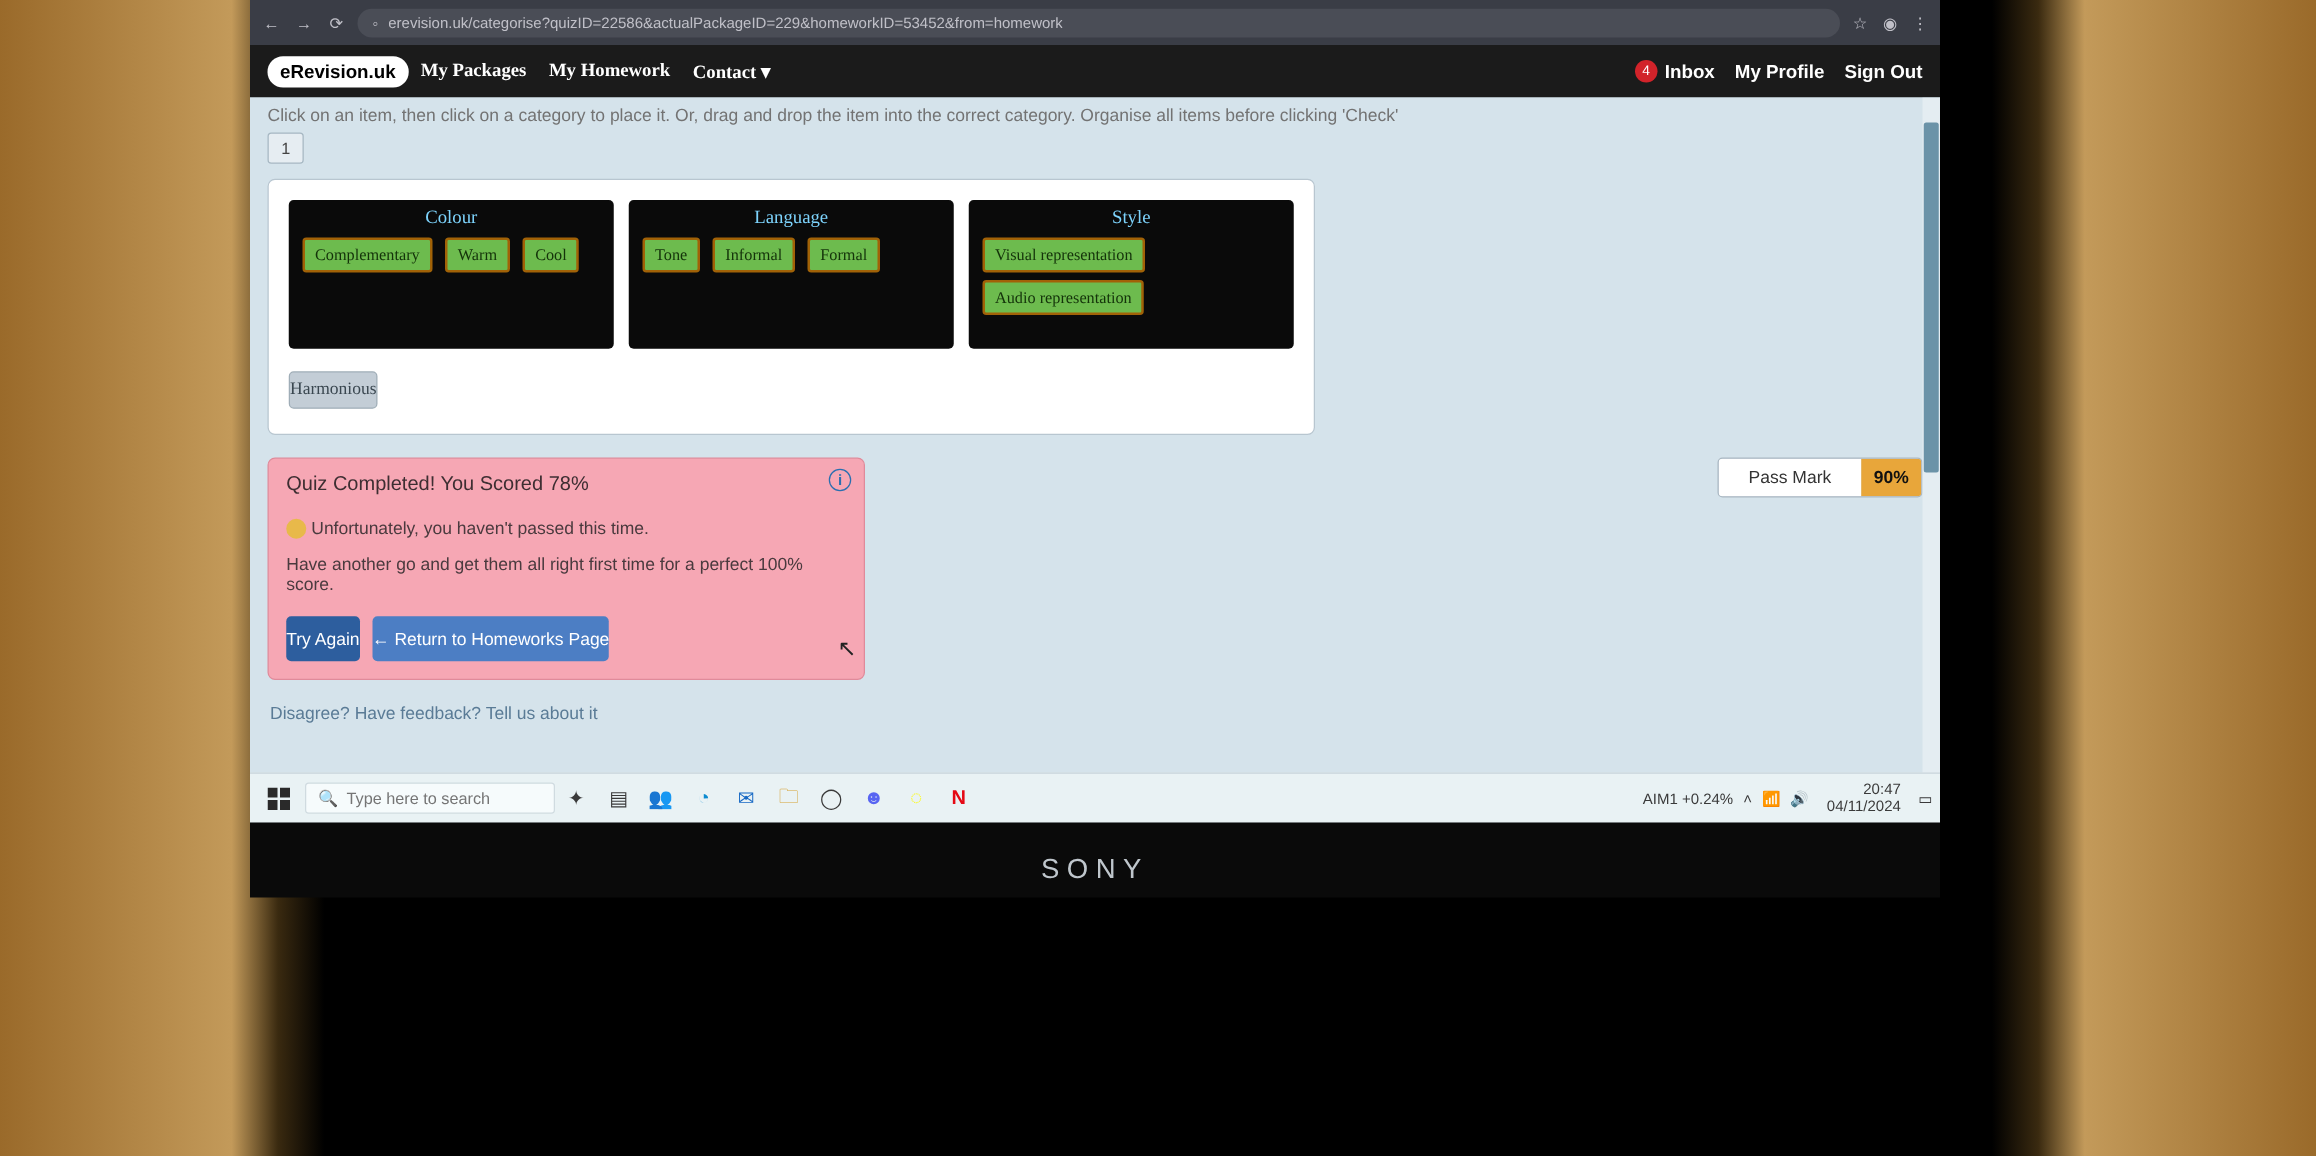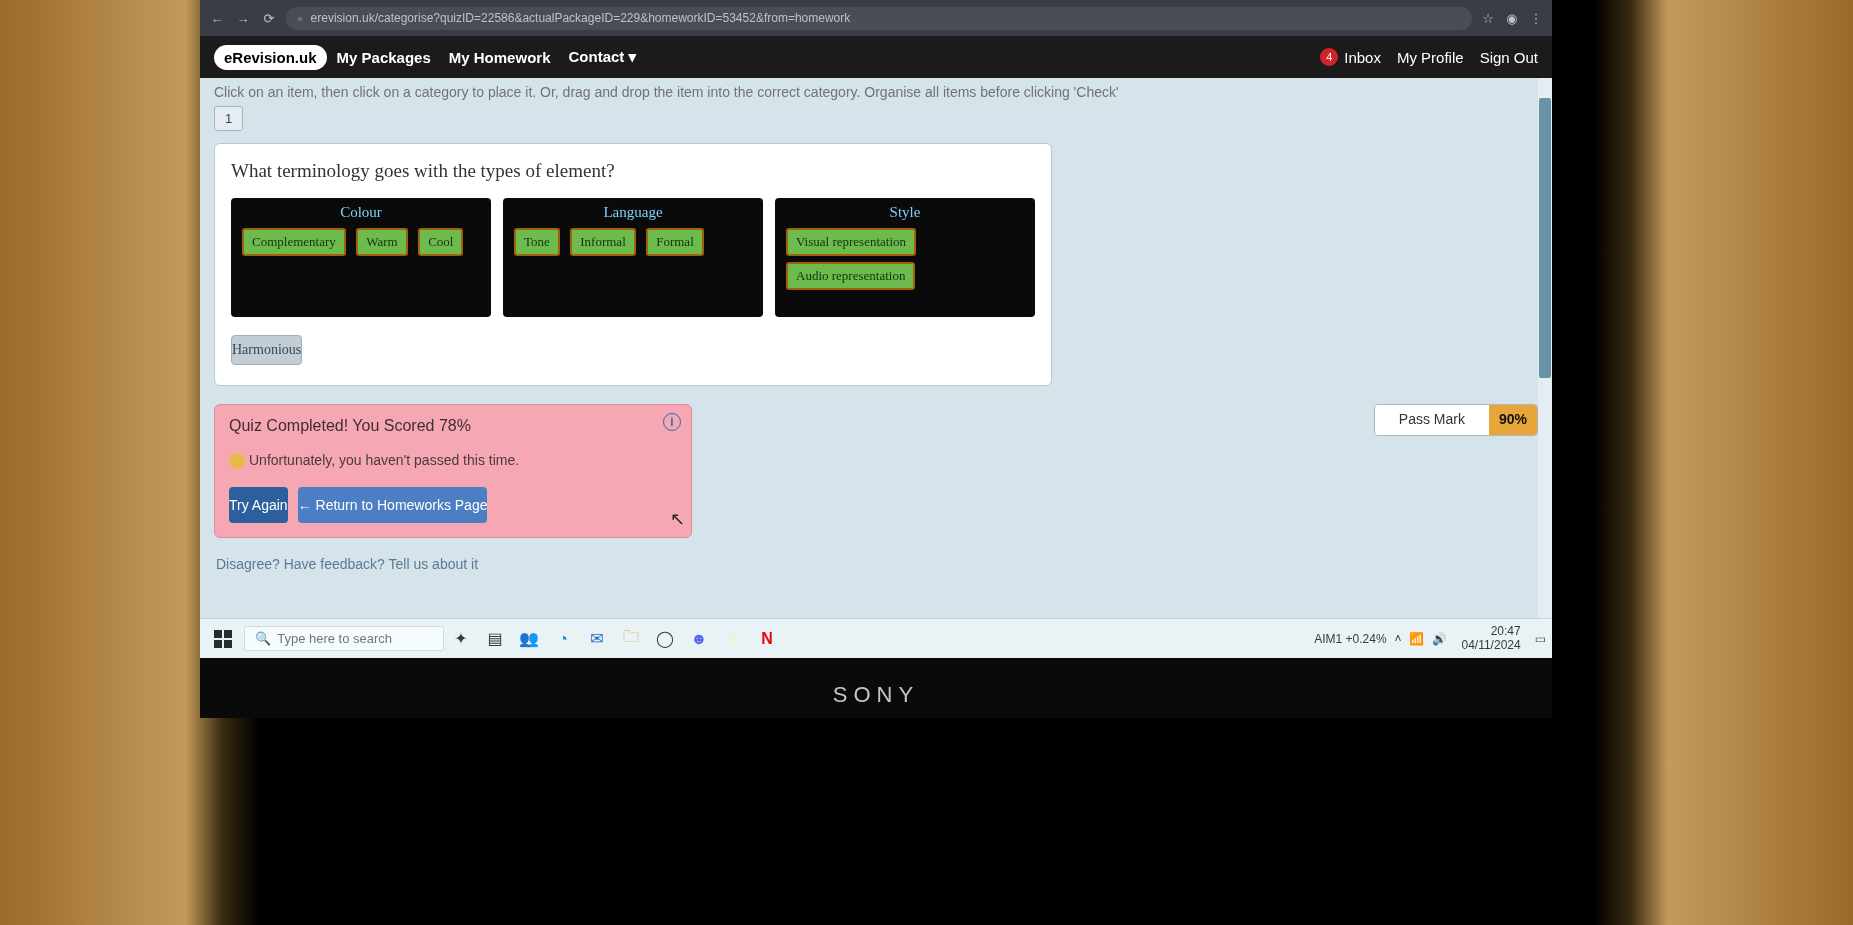--- a/index.html
+++ b/index.html
@@ -39,24 +39,24 @@
 .browser-top .url { color:#c0c0c8; font-size:12px; white-space:nowrap; overflow:hidden; }
 .browser-top .right-ico { width:16px; text-align:center; cursor:pointer; }
 
 .site-topbar {
   height:42px; background:#1b1b1b;
   display:flex; align-items:center; padding:0 14px;
   font-family:"Segoe UI", Arial, sans-serif;
   color:#fff; font-size:15px;
 }
 .brand-pill { background:#fff; color:#000; font-weight:bold; padding:4px 10px; border-radius:14px; margin-right:10px; }
-.site-topbar .nav-link { margin-right:18px; font-weight:bold; cursor:pointer; }
+.site-topbar .nav-link { margin-right:18px; font-weight:bold; cursor:pointer;font-family:Liberation Serif, serif; }
 .site-topbar .spacer { flex:1; }
 .inbox-badge { background:#d2232a; color:#fff; border-radius:50%; width:18px; height:18px; display:inline-flex; align-items:center; justify-content:center; font-size:11px; margin-right:4px; }
-.right-link { margin-left:16px; font-weight:normal; cursor:pointer;text-align:right; }
+.right-link { margin-left:16px; font-weight:bold; cursor:pointer;text-align:right; }
 
 .page {
   background:#d5e3eb;
   height:calc(100% - 36px - 42px);
   position:relative;
   overflow:hidden;
 }
 .scrollbar-track {
   position:absolute; right:0; top:0; width:14px; height:100%;
   background:#e4edf2;
@@ -181,21 +181,20 @@
 
   <div class="page">
     <div class="scrollbar-track">
       <div class="scrollbar-thumb"></div>
     </div>
 
     <div class="instructions">Click on an item, then click on a category to place it. Or, drag and drop the item into the correct category. Organise all items before clicking 'Check'</div>
     <span class="q-chip">1</span>
 
     <div class="quiz-card">
-      <div class="quiz-question">What terminology goes with the types of element?</div>
       <div class="cat-row">
         <div class="cat-box">
           <div class="cat-title">Colour</div>
           <span class="chip">Complementary</span>
           <span class="chip">Warm</span>
           <span class="chip">Cool</span>
         </div>
         <div class="cat-box">
           <div class="cat-title">Language</div>
           <span class="chip">Tone</span>
@@ -211,20 +210,21 @@
       <div class="leftover-row">
         <span class="leftover-chip">Harmonious</span>
       </div>
     </div>
 
     <div class="below-row">
       <div class="result-box">
         <div class="info-i">i</div>
         <div class="result-title">Quiz Completed! You Scored 78%</div>
         <div><span class="face"></span><span>Unfortunately, you haven't passed this time.</span></div>
+        <div style="margin-top:12px">Have another go and get them all right first time for a perfect 100% score.</div>
         <div class="btn-row">
           <button class="btn-blue">Try Again</button>
           <button class="btn-blue alt">←  Return to Homeworks Page</button>
         </div>
       </div>
       <div style="flex:1"></div>
       <div class="passmark">
         <div class="pm-label">Pass Mark</div>
         <div class="pm-pct">90%</div>
       </div>

